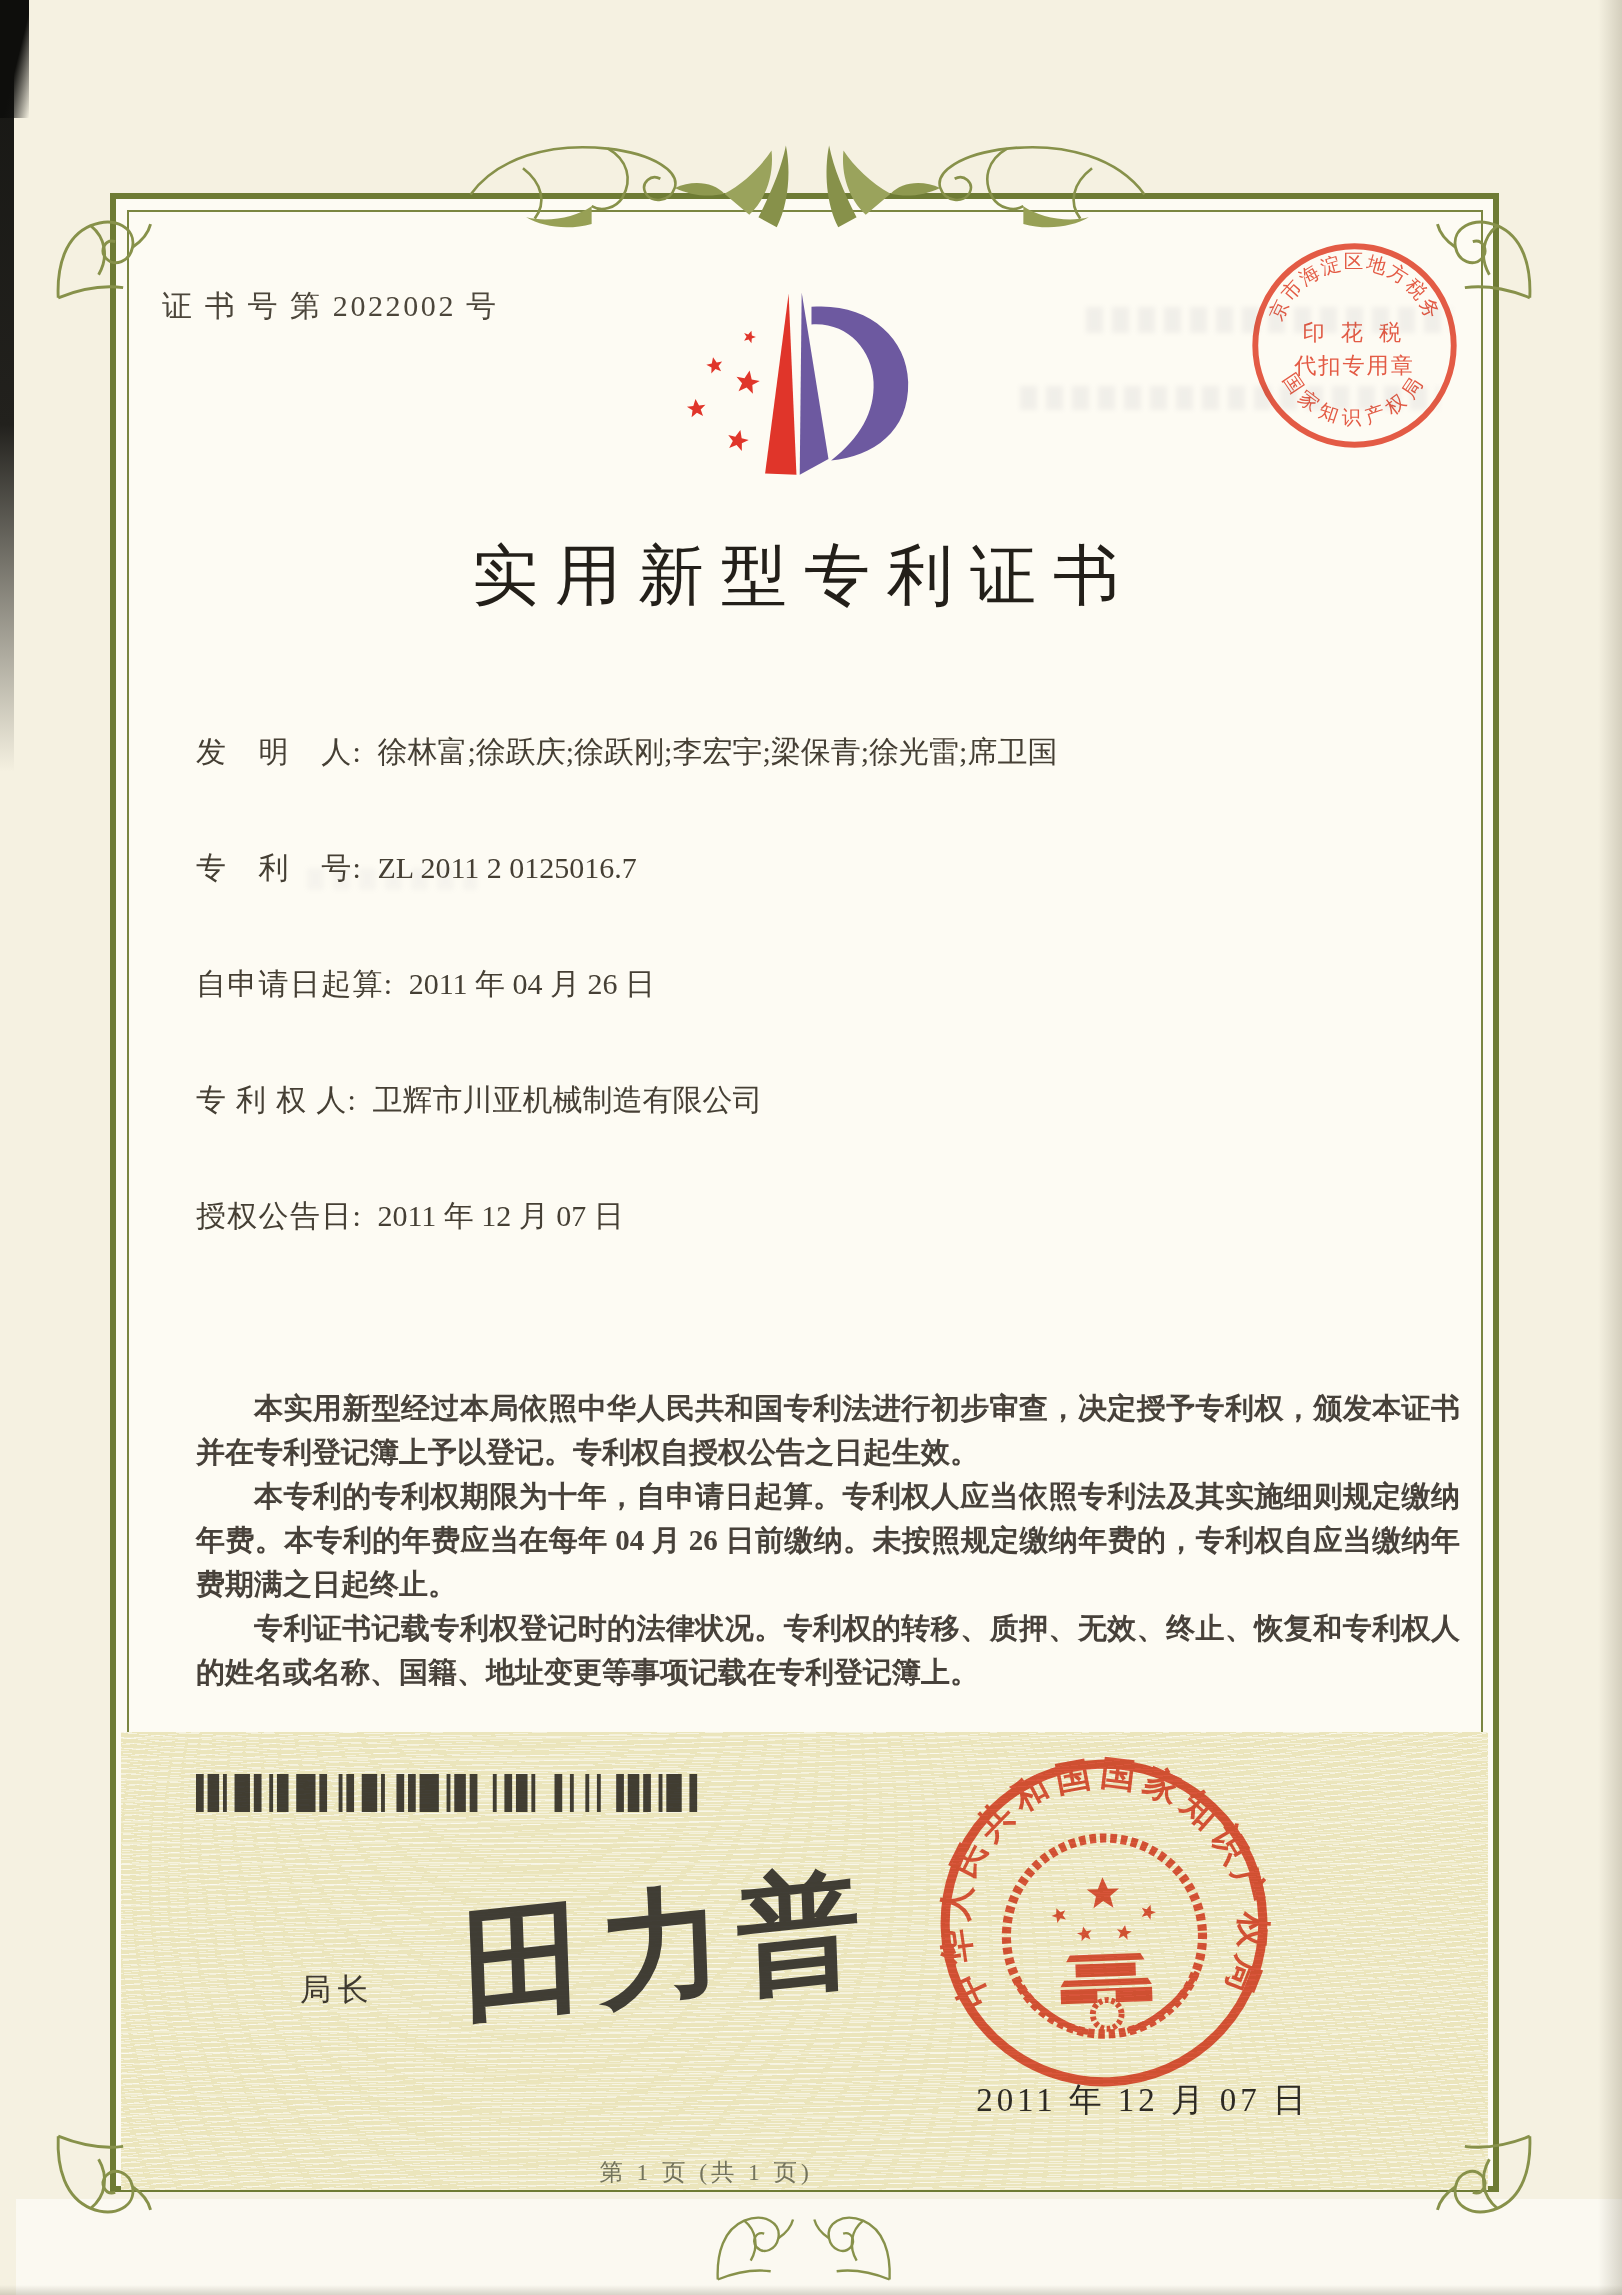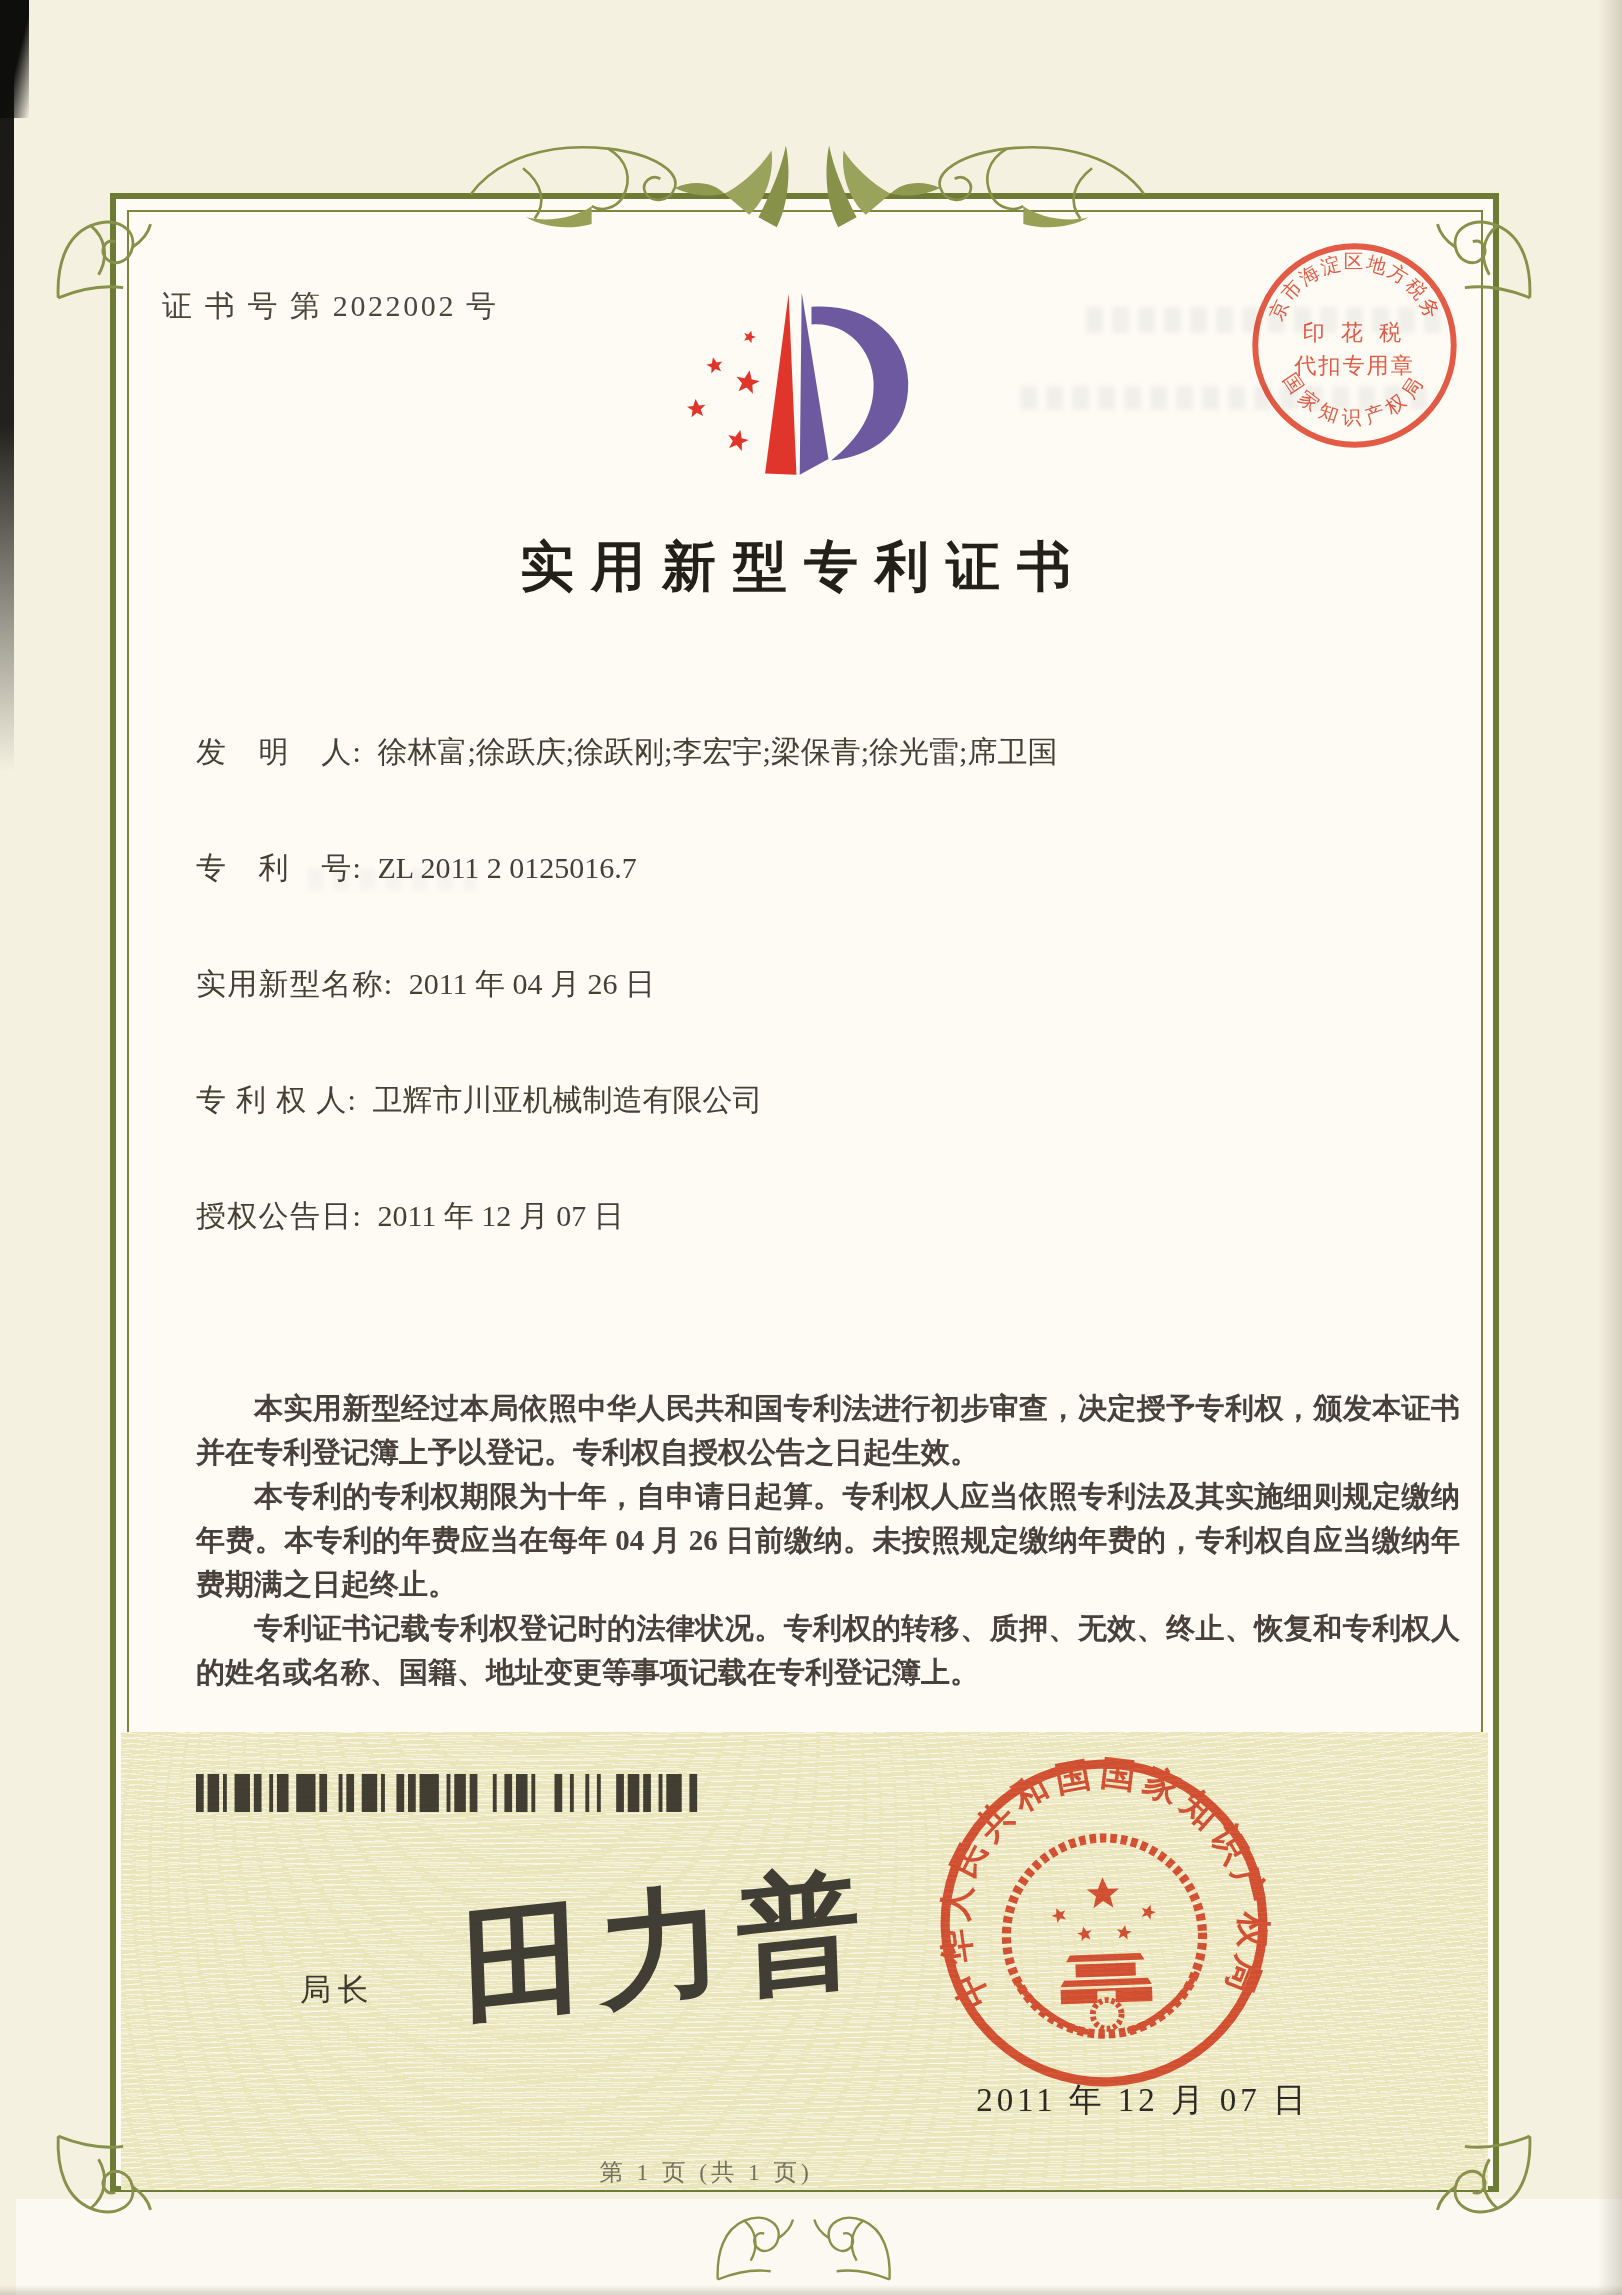--- a/index.html
+++ b/index.html
@@ -29,21 +29,21 @@
   .band{left:121px;top:1732px;width:1367px;height:458px;z-index:2;background-color:#ebe5bc;
     background-image:
       repeating-radial-gradient(140% 120% at 30% -80%, rgba(255,255,255,0) 0 14.4px, rgba(255,255,255,.55) 14.4px 17px),
       repeating-radial-gradient(140% 120% at 70% 190%, rgba(253,250,228,0) 0 17px, rgba(255,255,255,.45) 17px 19.6px),
       repeating-linear-gradient(0deg, rgba(255,255,255,.25) 0 1.3px, rgba(255,255,255,0) 1.3px 10.5px);}
 
   .ornament{z-index:3;}
   .content{z-index:4;}
 
   .cert-no{left:162px;top:286px;font-size:30px;letter-spacing:2.6px;color:#4c463b;text-align:center;}
-  .title{left:124px;top:531px;width:1360px;text-align:center;font-size:54px;font-weight:bold;
+  .title{left:124px;top:531px;width:1360px;text-align:center;font-size:66px;font-weight:normal;
     letter-spacing:17px;color:#231f19;}
 
   .fields{left:196px;top:732px;width:1282px;}
   .frow{height:116px;font-size:30px;color:#453f34;white-space:nowrap;}
   .flabel{letter-spacing:1.3px;}
   .fvalue{margin-left:7.8px;}
 
   .bodytext{left:196px;top:1386px;width:1264px;font-size:29px;line-height:44px;
     color:#47413a;text-align:justify;z-index:4;font-weight:bold;}
   .bodytext p{margin:0;text-indent:2em;}
@@ -163,21 +163,21 @@
   <div class="abs content fields">
     <div class="frow">
       <span class="flabel">发　明　人:</span>
       <span class="fvalue">徐林富;徐跃庆;徐跃刚;李宏宇;梁保青;徐光雷;席卫国</span>
     </div>
     <div class="frow">
       <span class="flabel">专　利　号:</span>
       <span class="fvalue">ZL 2011 2 0125016.7</span>
     </div>
     <div class="frow">
-      <span class="flabel">实用新型名称:</span>
+      <span class="flabel">自申请日起算:</span>
       <span class="fvalue">2011 年 04 月 26 日</span>
     </div>
     <div class="frow">
       <span class="flabel">专 利 权 人:</span>
       <span class="fvalue">卫辉市川亚机械制造有限公司</span>
     </div>
     <div class="frow">
       <span class="flabel">授权公告日:</span>
       <span class="fvalue">2011 年 12 月 07 日</span>
     </div>

